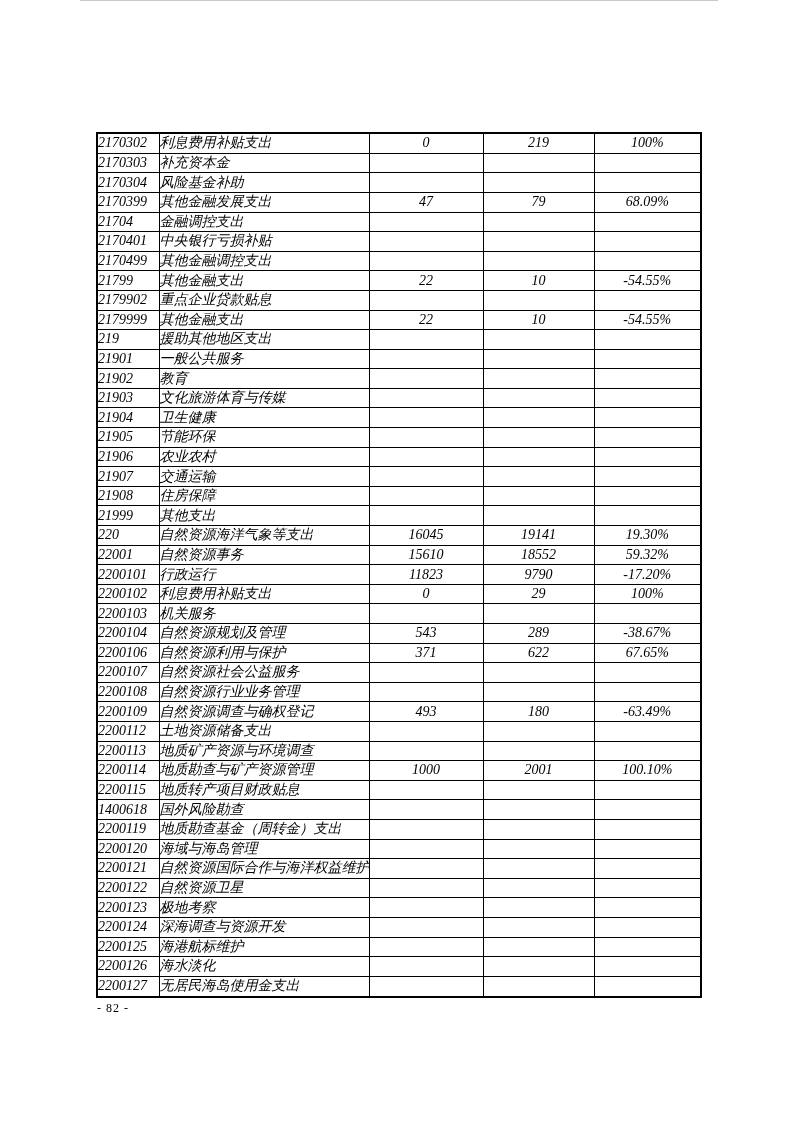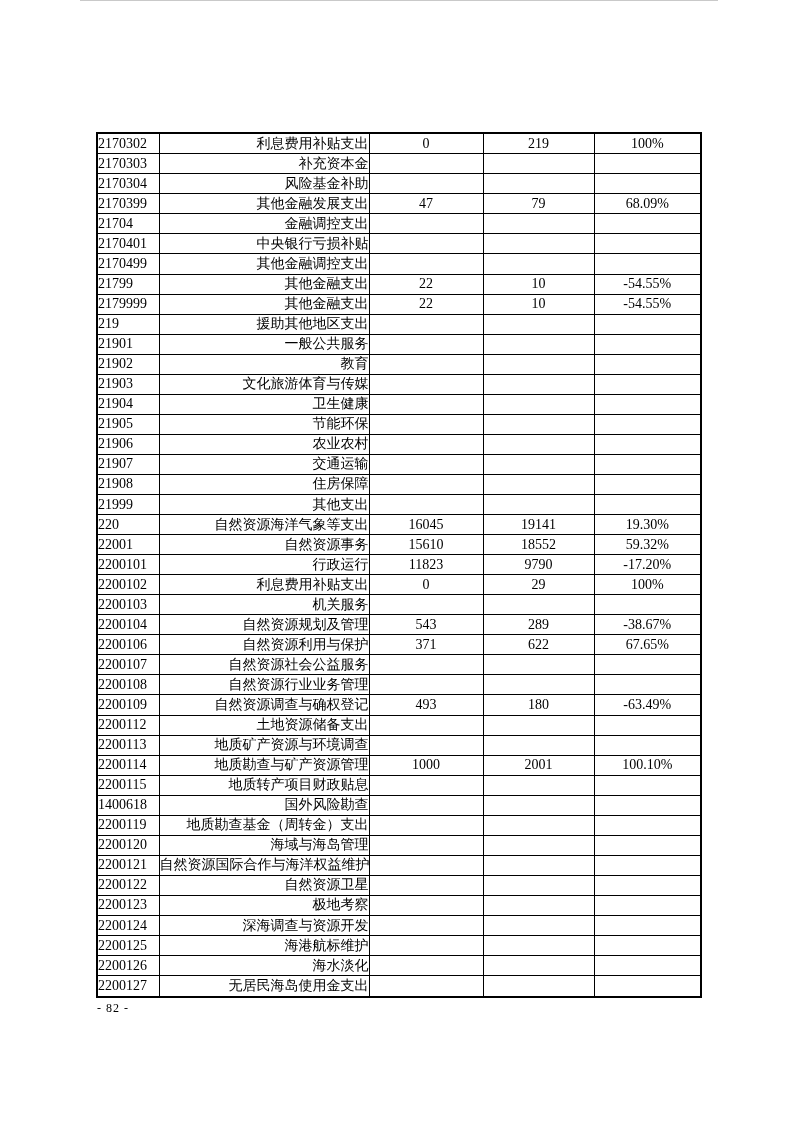--- a/index.html
+++ b/index.html
@@ -25,32 +25,33 @@
   }
   table.budget-table {
     position: absolute;
     left: 96px;
     top: 132px;
     width: 604px;
     height: 866px;
     border-collapse: collapse;
     table-layout: fixed;
     border: 2px solid #000000;
+    font-style: italic;
   }
   table.budget-table td {
     border: 1px solid #000000;
     font-size: 14px;
     line-height: 1;
     padding: 0;
     overflow: hidden;
     white-space: nowrap;
     vertical-align: middle;
   }
   td.c0 { padding-left: 3px; text-align: left; }
-  td.c1 { padding-left: 3px; text-align: right; font-size: 13.5px; margin-left: 28px; }
+  td.c1 { padding-left: 3px; text-align: left; font-size: 13.5px; margin-left: 28px; }
   td.c2, td.c3, td.c4 { text-align: center; }
   .page-number {
     position: absolute;
     left: 97px;
     top: 1001px;
     font-size: 12px;
     letter-spacing: 1px;
     color: #000000;
     font-family: Liberation Serif, serif;
   }
@@ -121,20 +122,27 @@
           <td class="c4"></td>
         </tr>
         <tr>
           <td class="c0">21799</td>
           <td class="c1">其他金融支出</td>
           <td class="c2">22</td>
           <td class="c3">10</td>
           <td class="c4">-54.55%</td>
         </tr>
         <tr>
+          <td class="c0">2179902</td>
+          <td class="c1">重点企业贷款贴息</td>
+          <td class="c2"></td>
+          <td class="c3"></td>
+          <td class="c4"></td>
+        </tr>
+        <tr>
           <td class="c0">2179999</td>
           <td class="c1">其他金融支出</td>
           <td class="c2">22</td>
           <td class="c3">10</td>
           <td class="c4">-54.55%</td>
         </tr>
         <tr>
           <td class="c0">219</td>
           <td class="c1">援助其他地区支出</td>
           <td class="c2"></td>

